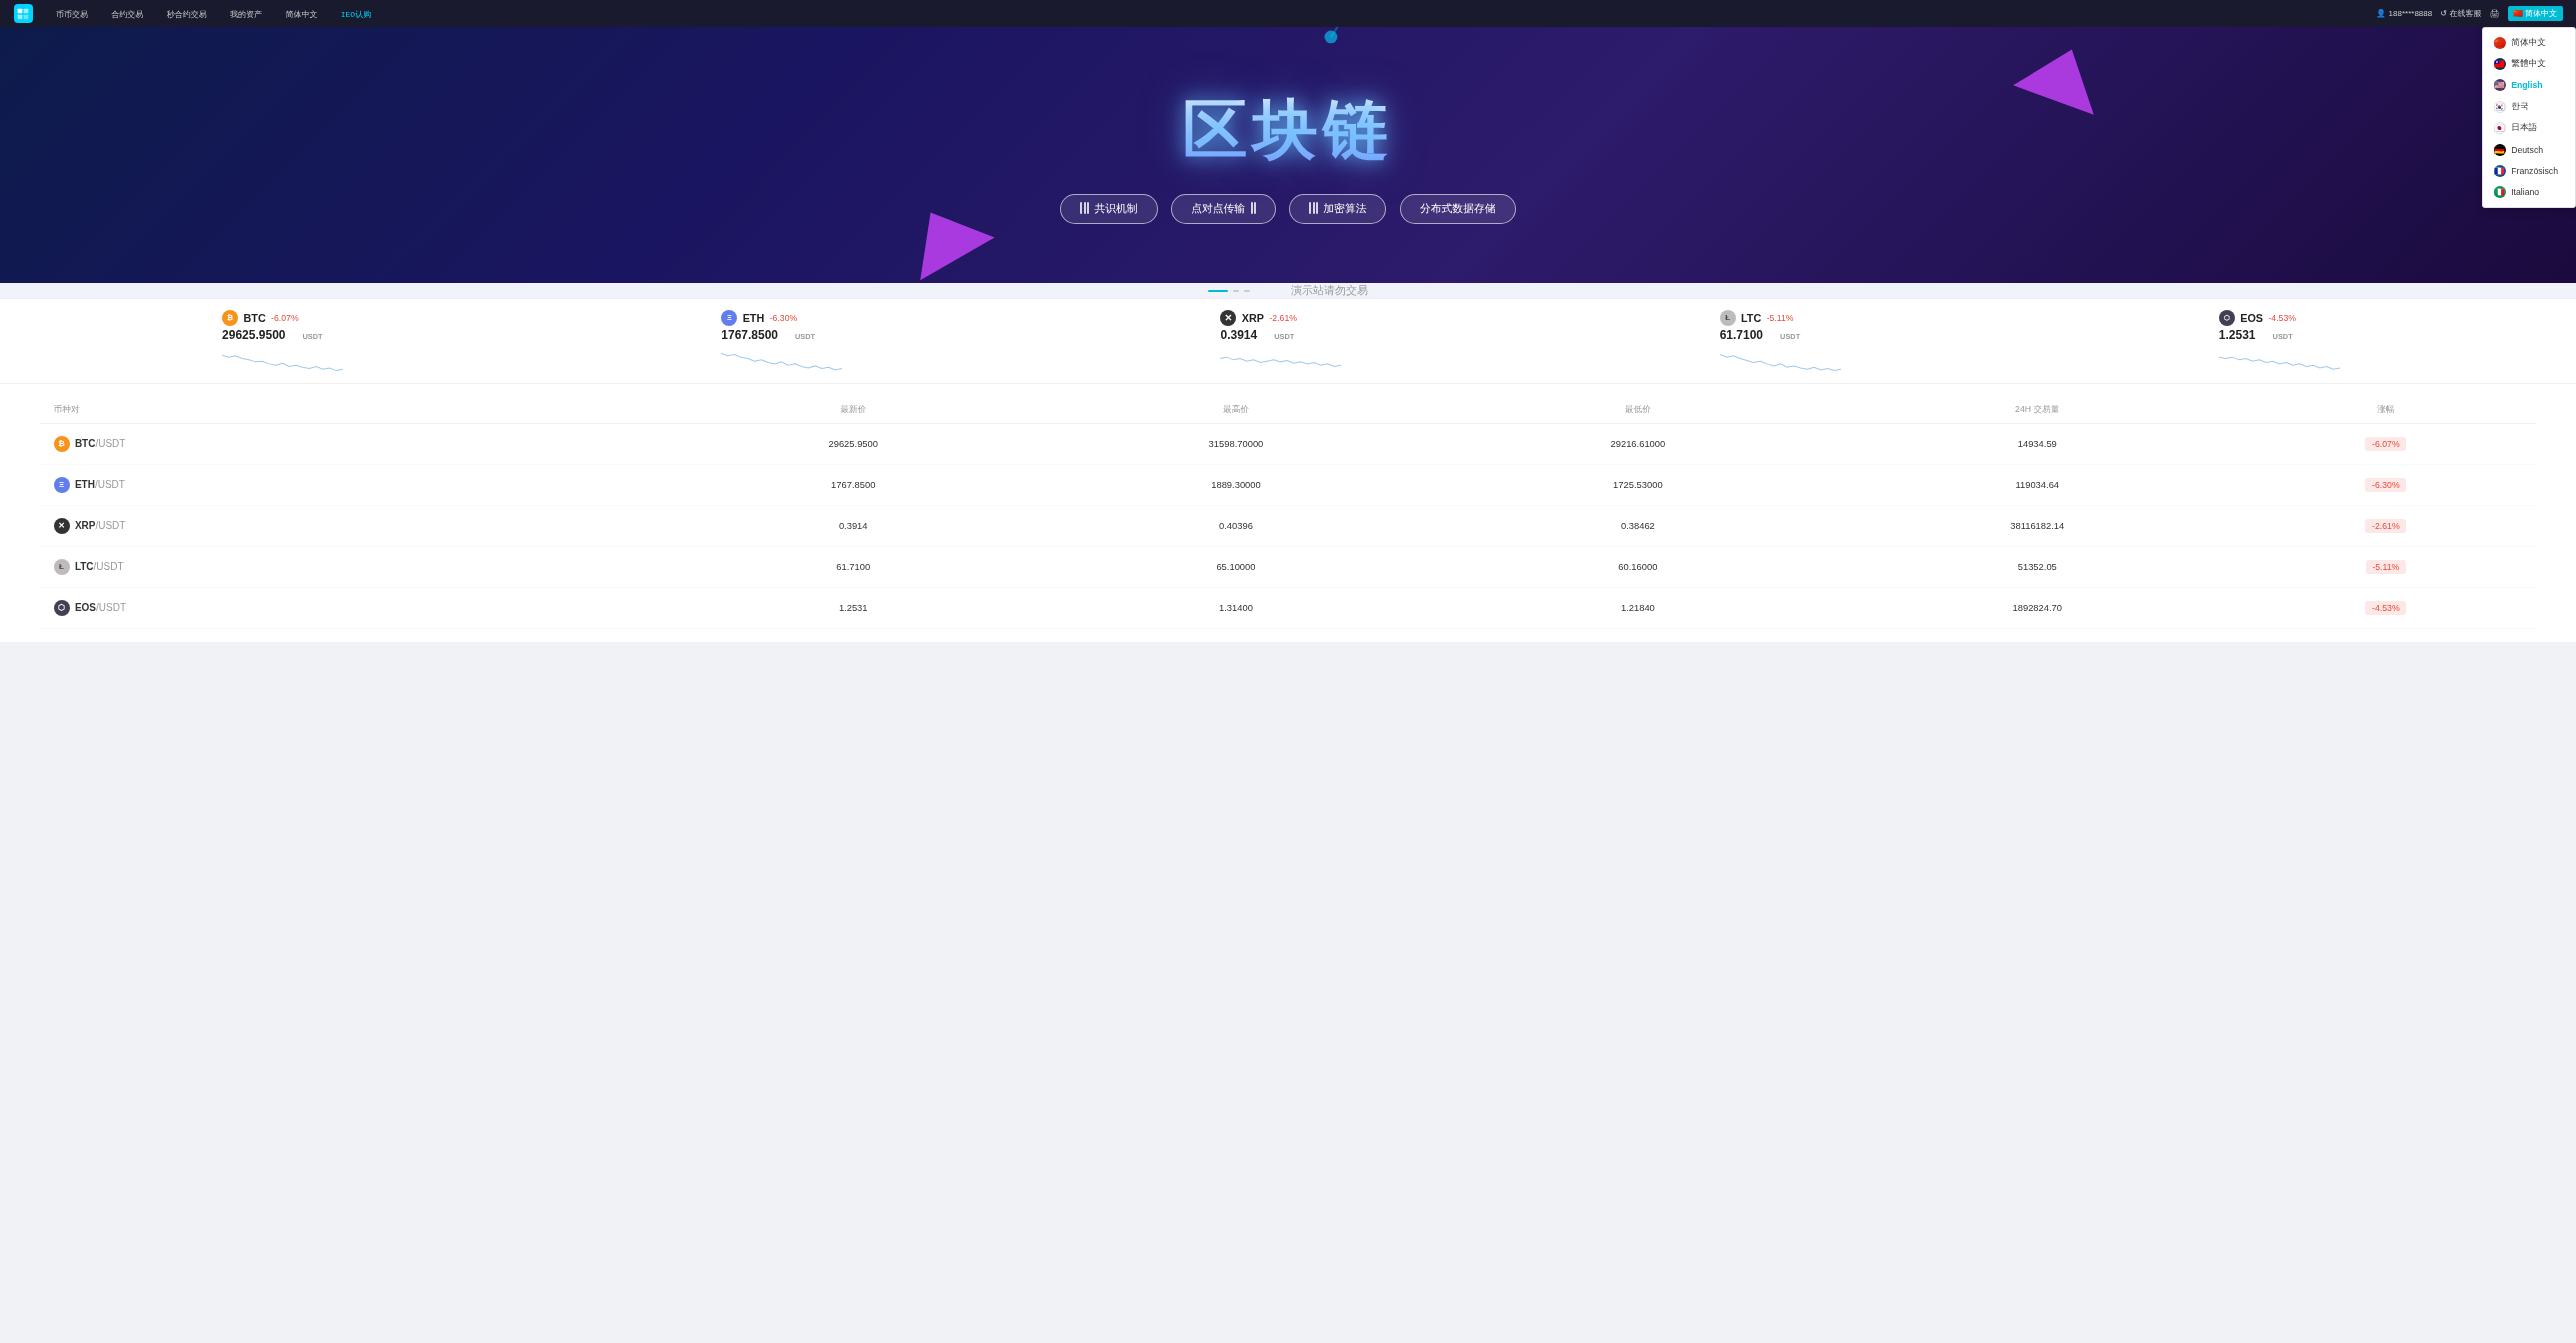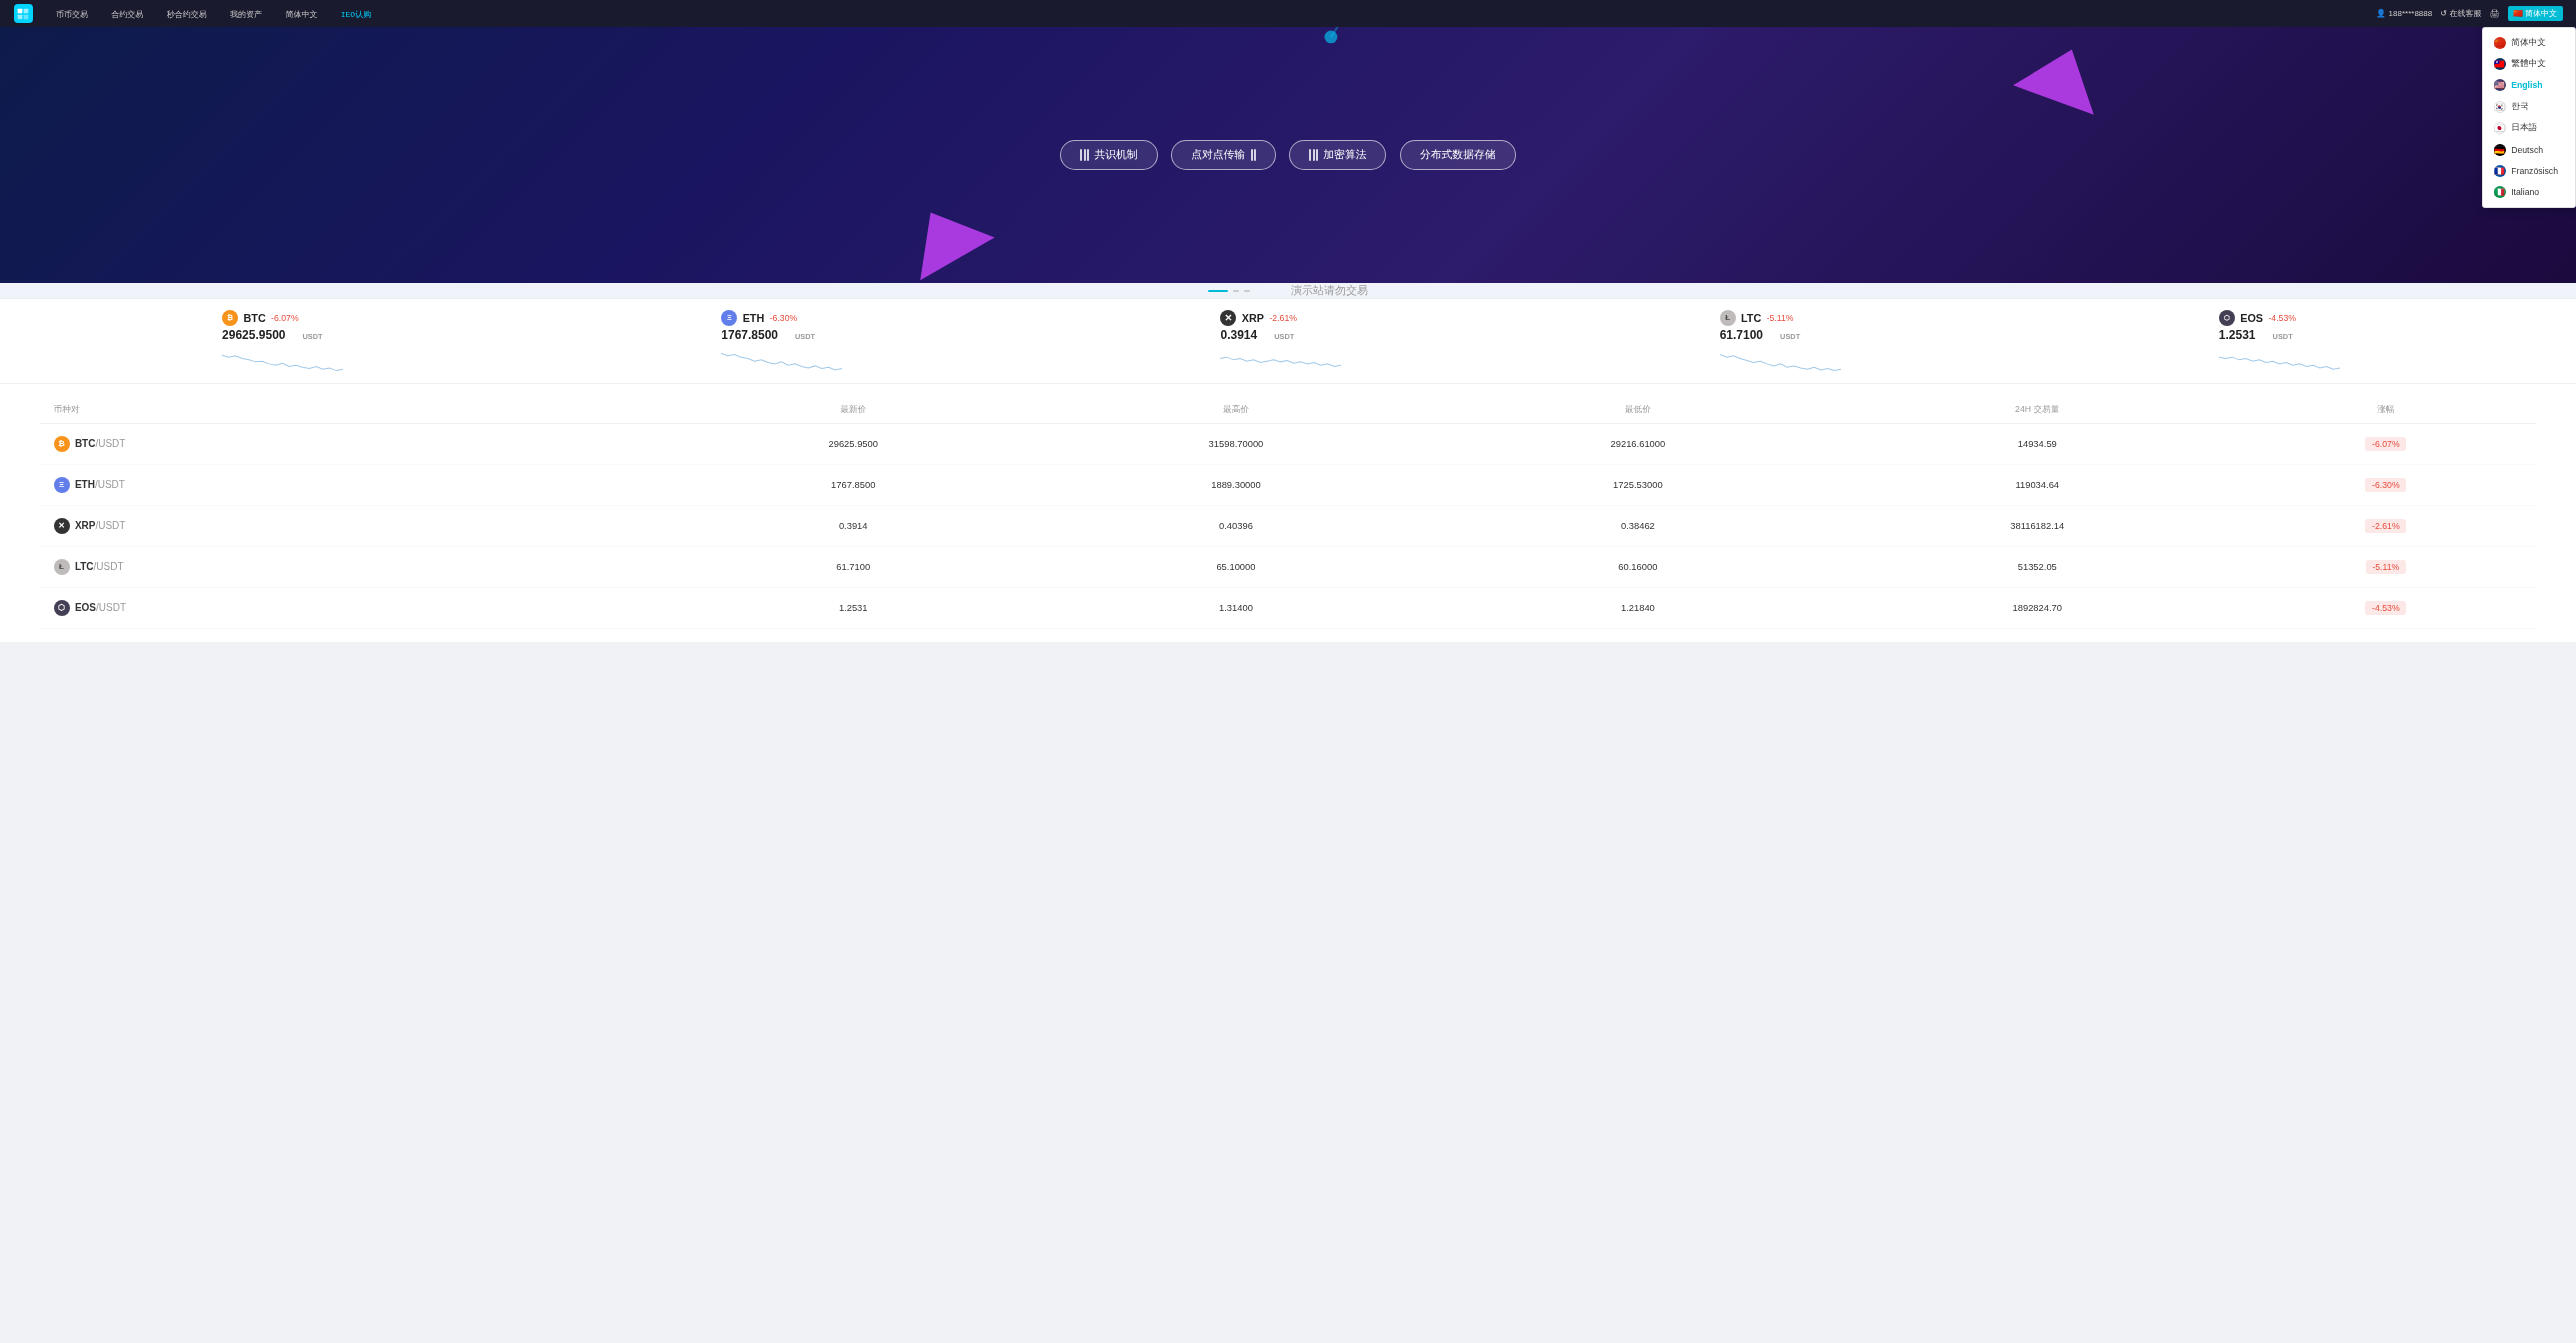--- a/index.html
+++ b/index.html
@@ -133,21 +133,21 @@
     .hero-btn {
       border: 1.3px solid rgba(255,255,255,0.6);
       border-radius: 20px;
       padding: 6.7px 19px;
       color: #fff;
       font-size: 10.8px;
       background: rgba(255,255,255,0.1);
       backdrop-filter: blur(2.7px);
       cursor: pointer;
       display: flex;
-      align-items: center;
+      align-items: flex-start;
       gap: 5.4px;
       white-space: nowrap;
     }
     .hero-btn-bar {
       width: 2px; height: 12px;
       background: #fff;
       border-radius: 1.3px;
       opacity: 0.8;
     }
     .hero-btn-bars { display: flex; gap: 1.3px; }
@@ -343,20 +343,21 @@
     <circle cx="760" cy="50" r="5" fill="#00d4ff" opacity="0.8"></circle>
     <circle cx="520" cy="90" r="3" fill="#00d4ff" opacity="0.6"></circle>
     <circle cx="820" cy="95" r="3" fill="#00d4ff" opacity="0.6"></circle>
     <circle cx="620" cy="135" r="3" fill="#00d4ff" opacity="0.6"></circle>
 
     <polygon points="440,215 460,240 420,240" fill="#cc44ff" opacity="0.8" transform="rotate(-30, 440, 228)"></polygon>
     <polygon points="940,165 960,140 980,165" fill="#cc44ff" opacity="0.8" transform="rotate(20, 960, 155)"></polygon>
     <polygon points="460,280 480,260 500,280" fill="#ff44cc" opacity="0.7" transform="rotate(15, 480, 270)"></polygon>
   </svg>
 
+  <div class="hero-title">区块链</div>
 
   <div class="hero-buttons">
     <div class="hero-btn">
       <div class="hero-btn-bars">
         <div class="hero-btn-bar"></div>
         <div class="hero-btn-bar"></div>
         <div class="hero-btn-bar"></div>
       </div>
       <span>共识机制</span>
     </div>

